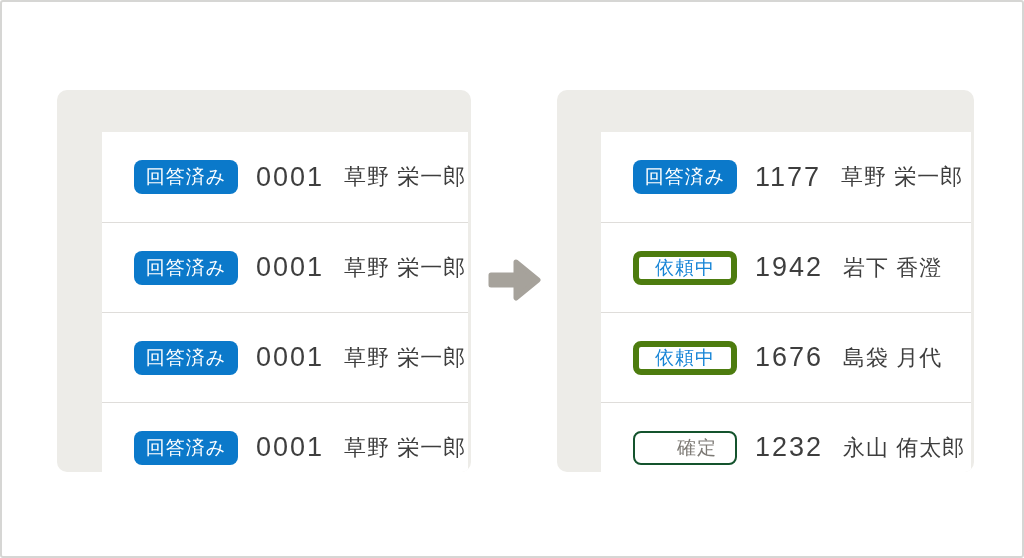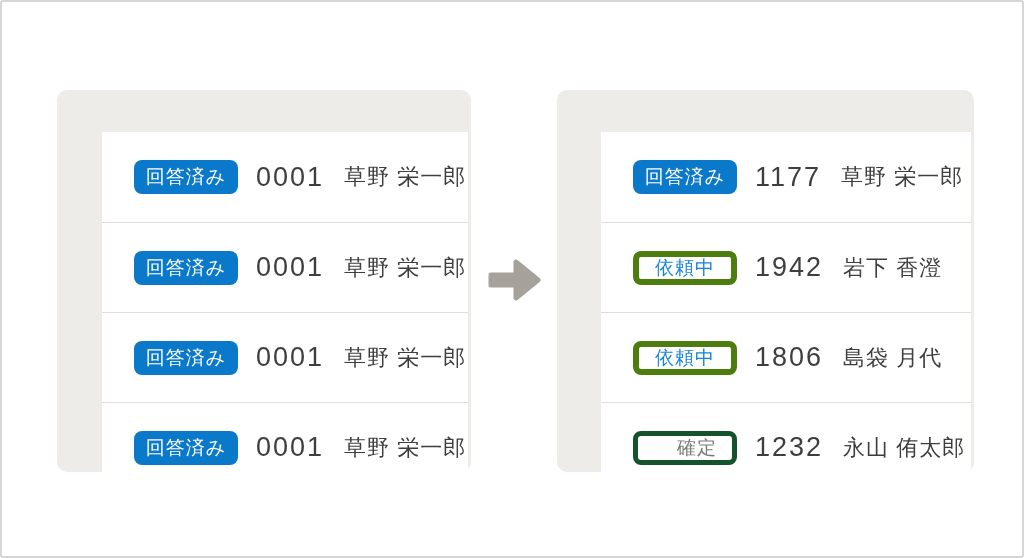--- a/index.html
+++ b/index.html
@@ -64,21 +64,21 @@
     background: #0b79ca;
     color: #ffffff;
   }
   .badge--outline {
     background: #ffffff;
     border: 6px solid #4d7c0f;
     color: #1584d6;
   }
   .badge--neutral {
     background: #ffffff;
-    border: 5px solid #14532d;
+    border: 2px solid #14532d;
     color: #7d7a75;
     padding-left: 24px;
   }
   .member-id {
     font-size: 27px;
     color: #3e3e3e;
     letter-spacing: 2px;
     margin-right: 20px;
     white-space: nowrap;
     text-align: center;
@@ -143,21 +143,21 @@
   </div>
 
   <div class="row">
     <span class="badge badge--outline">依頼中</span>
     <span class="member-id">1942</span>
     <span class="member-name">岩下 香澄</span>
   </div>
 
   <div class="row">
     <span class="badge badge--outline">依頼中</span>
-    <span class="member-id">1806</span>
+    <span class="member-id">1676</span>
     <span class="member-name">島袋 月代</span>
   </div>
 
   <div class="row">
     <span class="badge badge--neutral">確定</span>
     <span class="member-id">1232</span>
     <span class="member-name">永山 侑太郎</span>
   </div>
 </div>
   </div>

